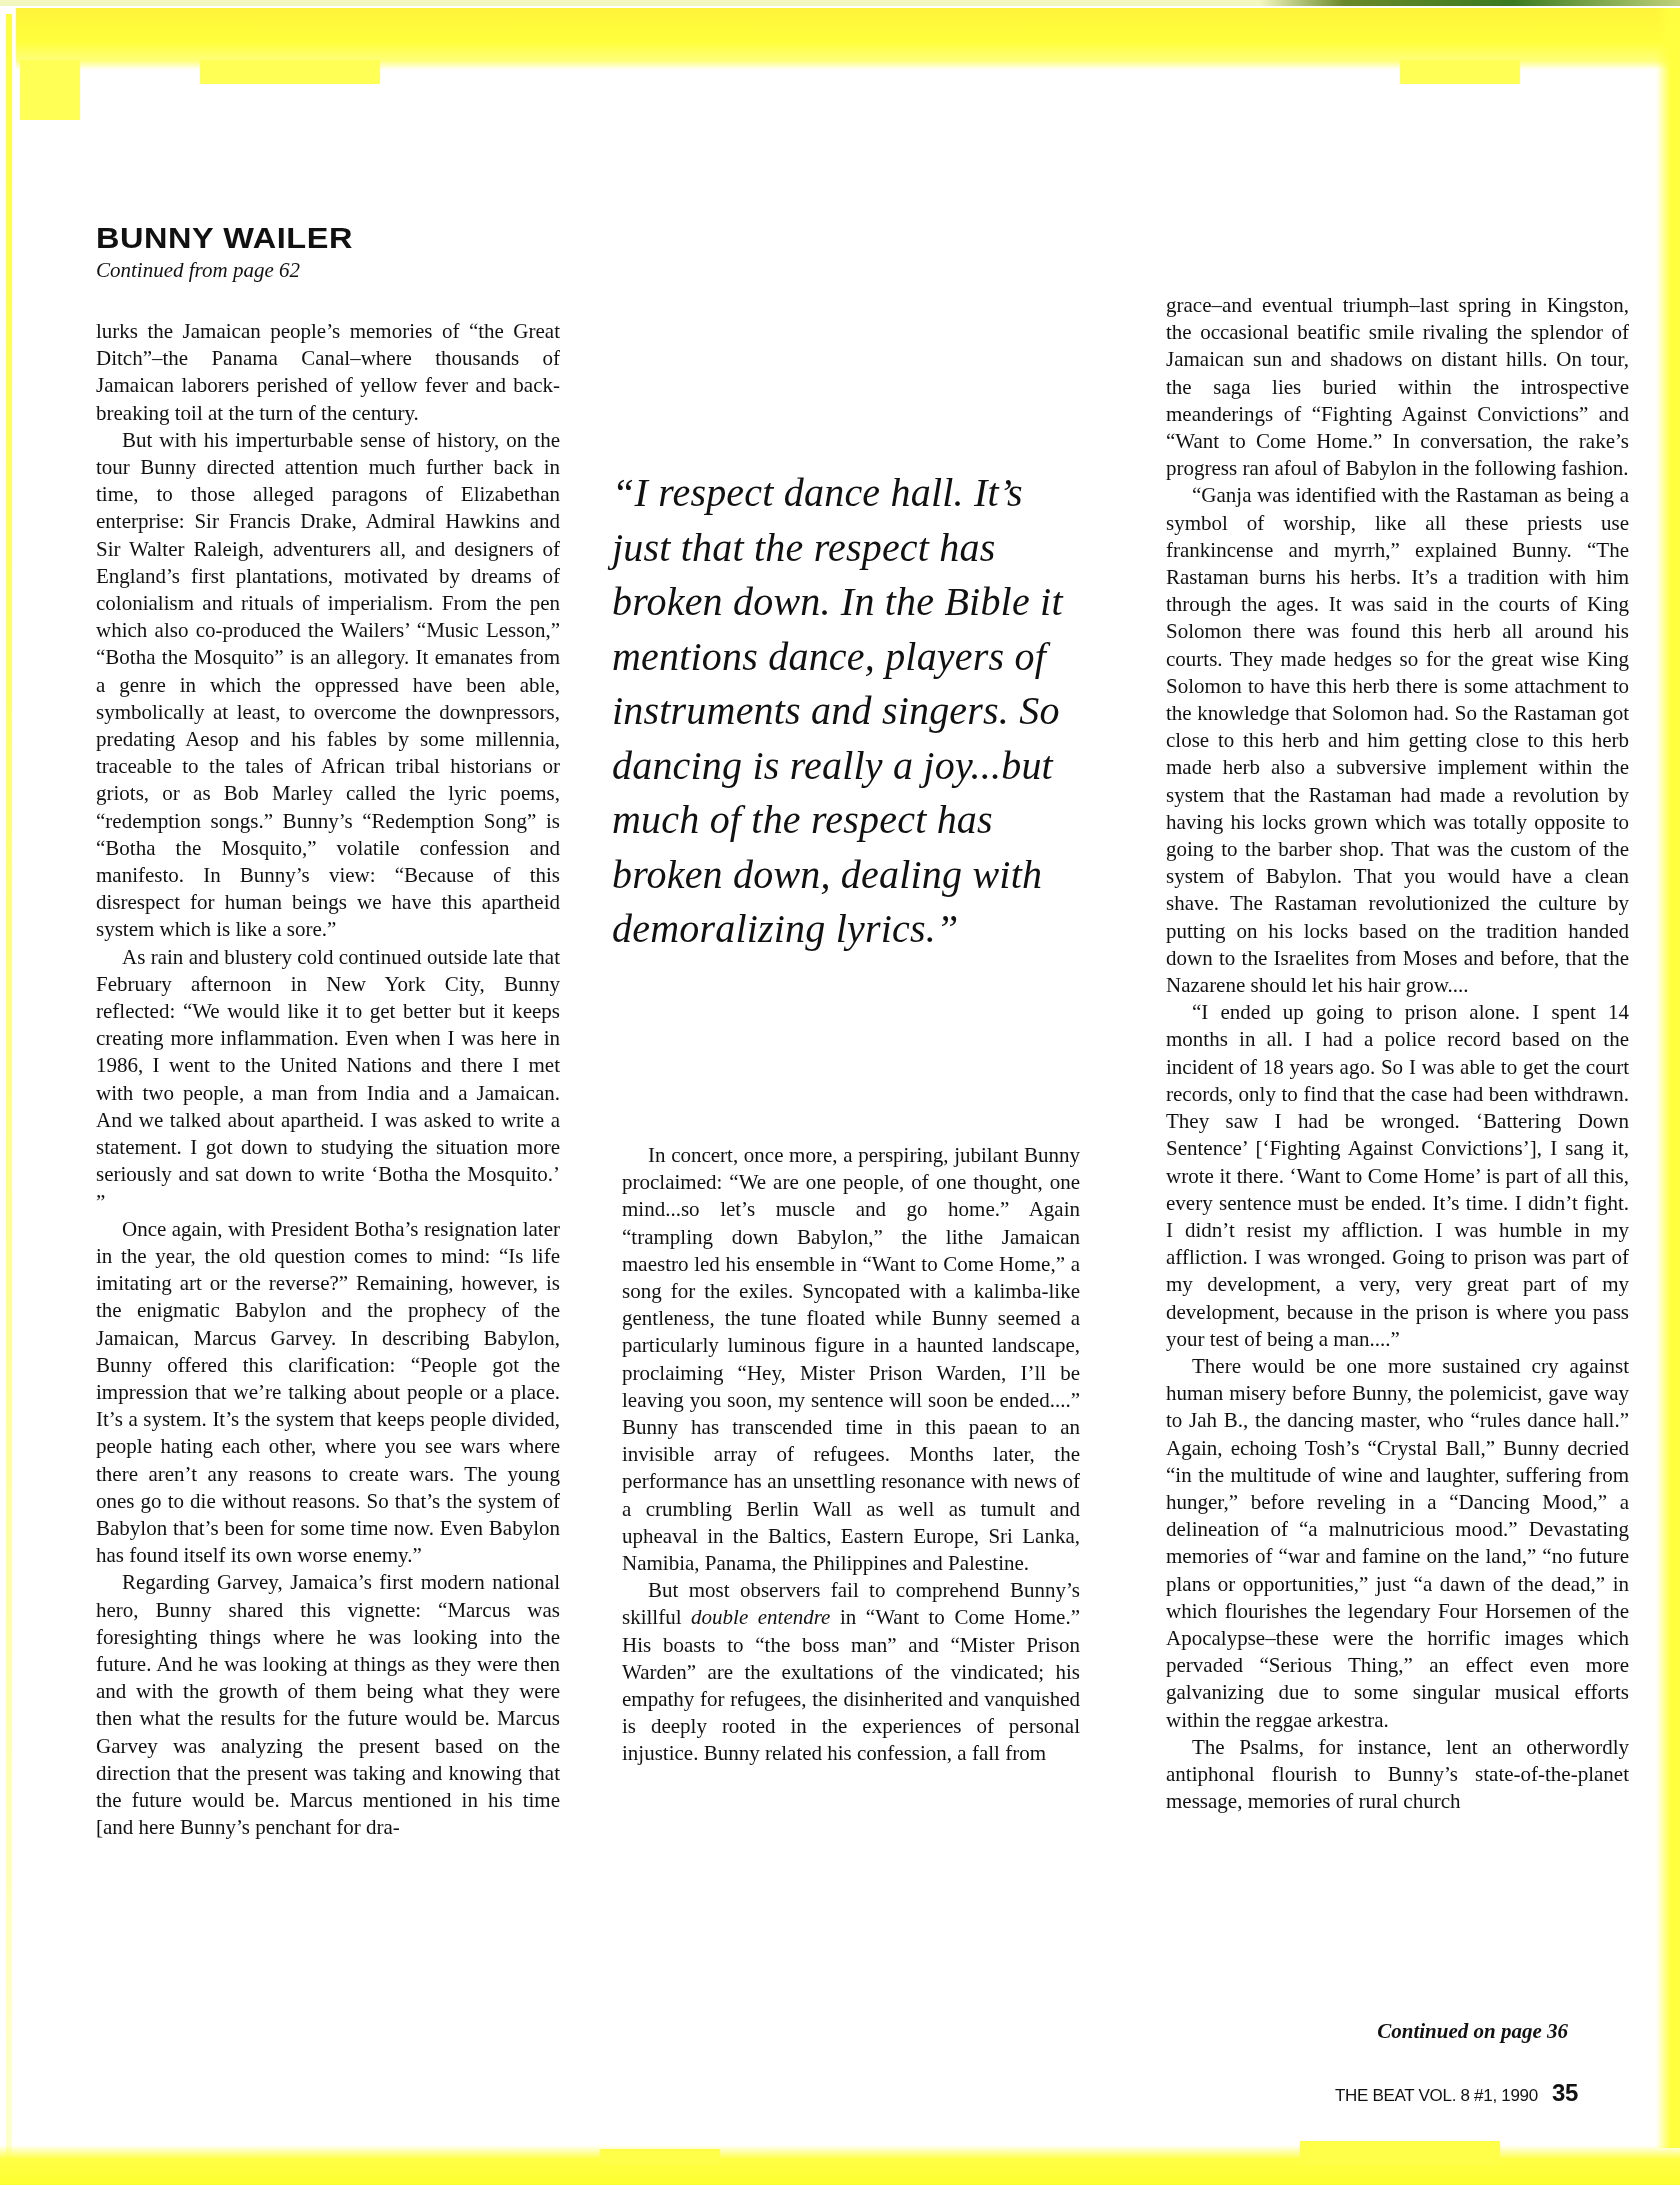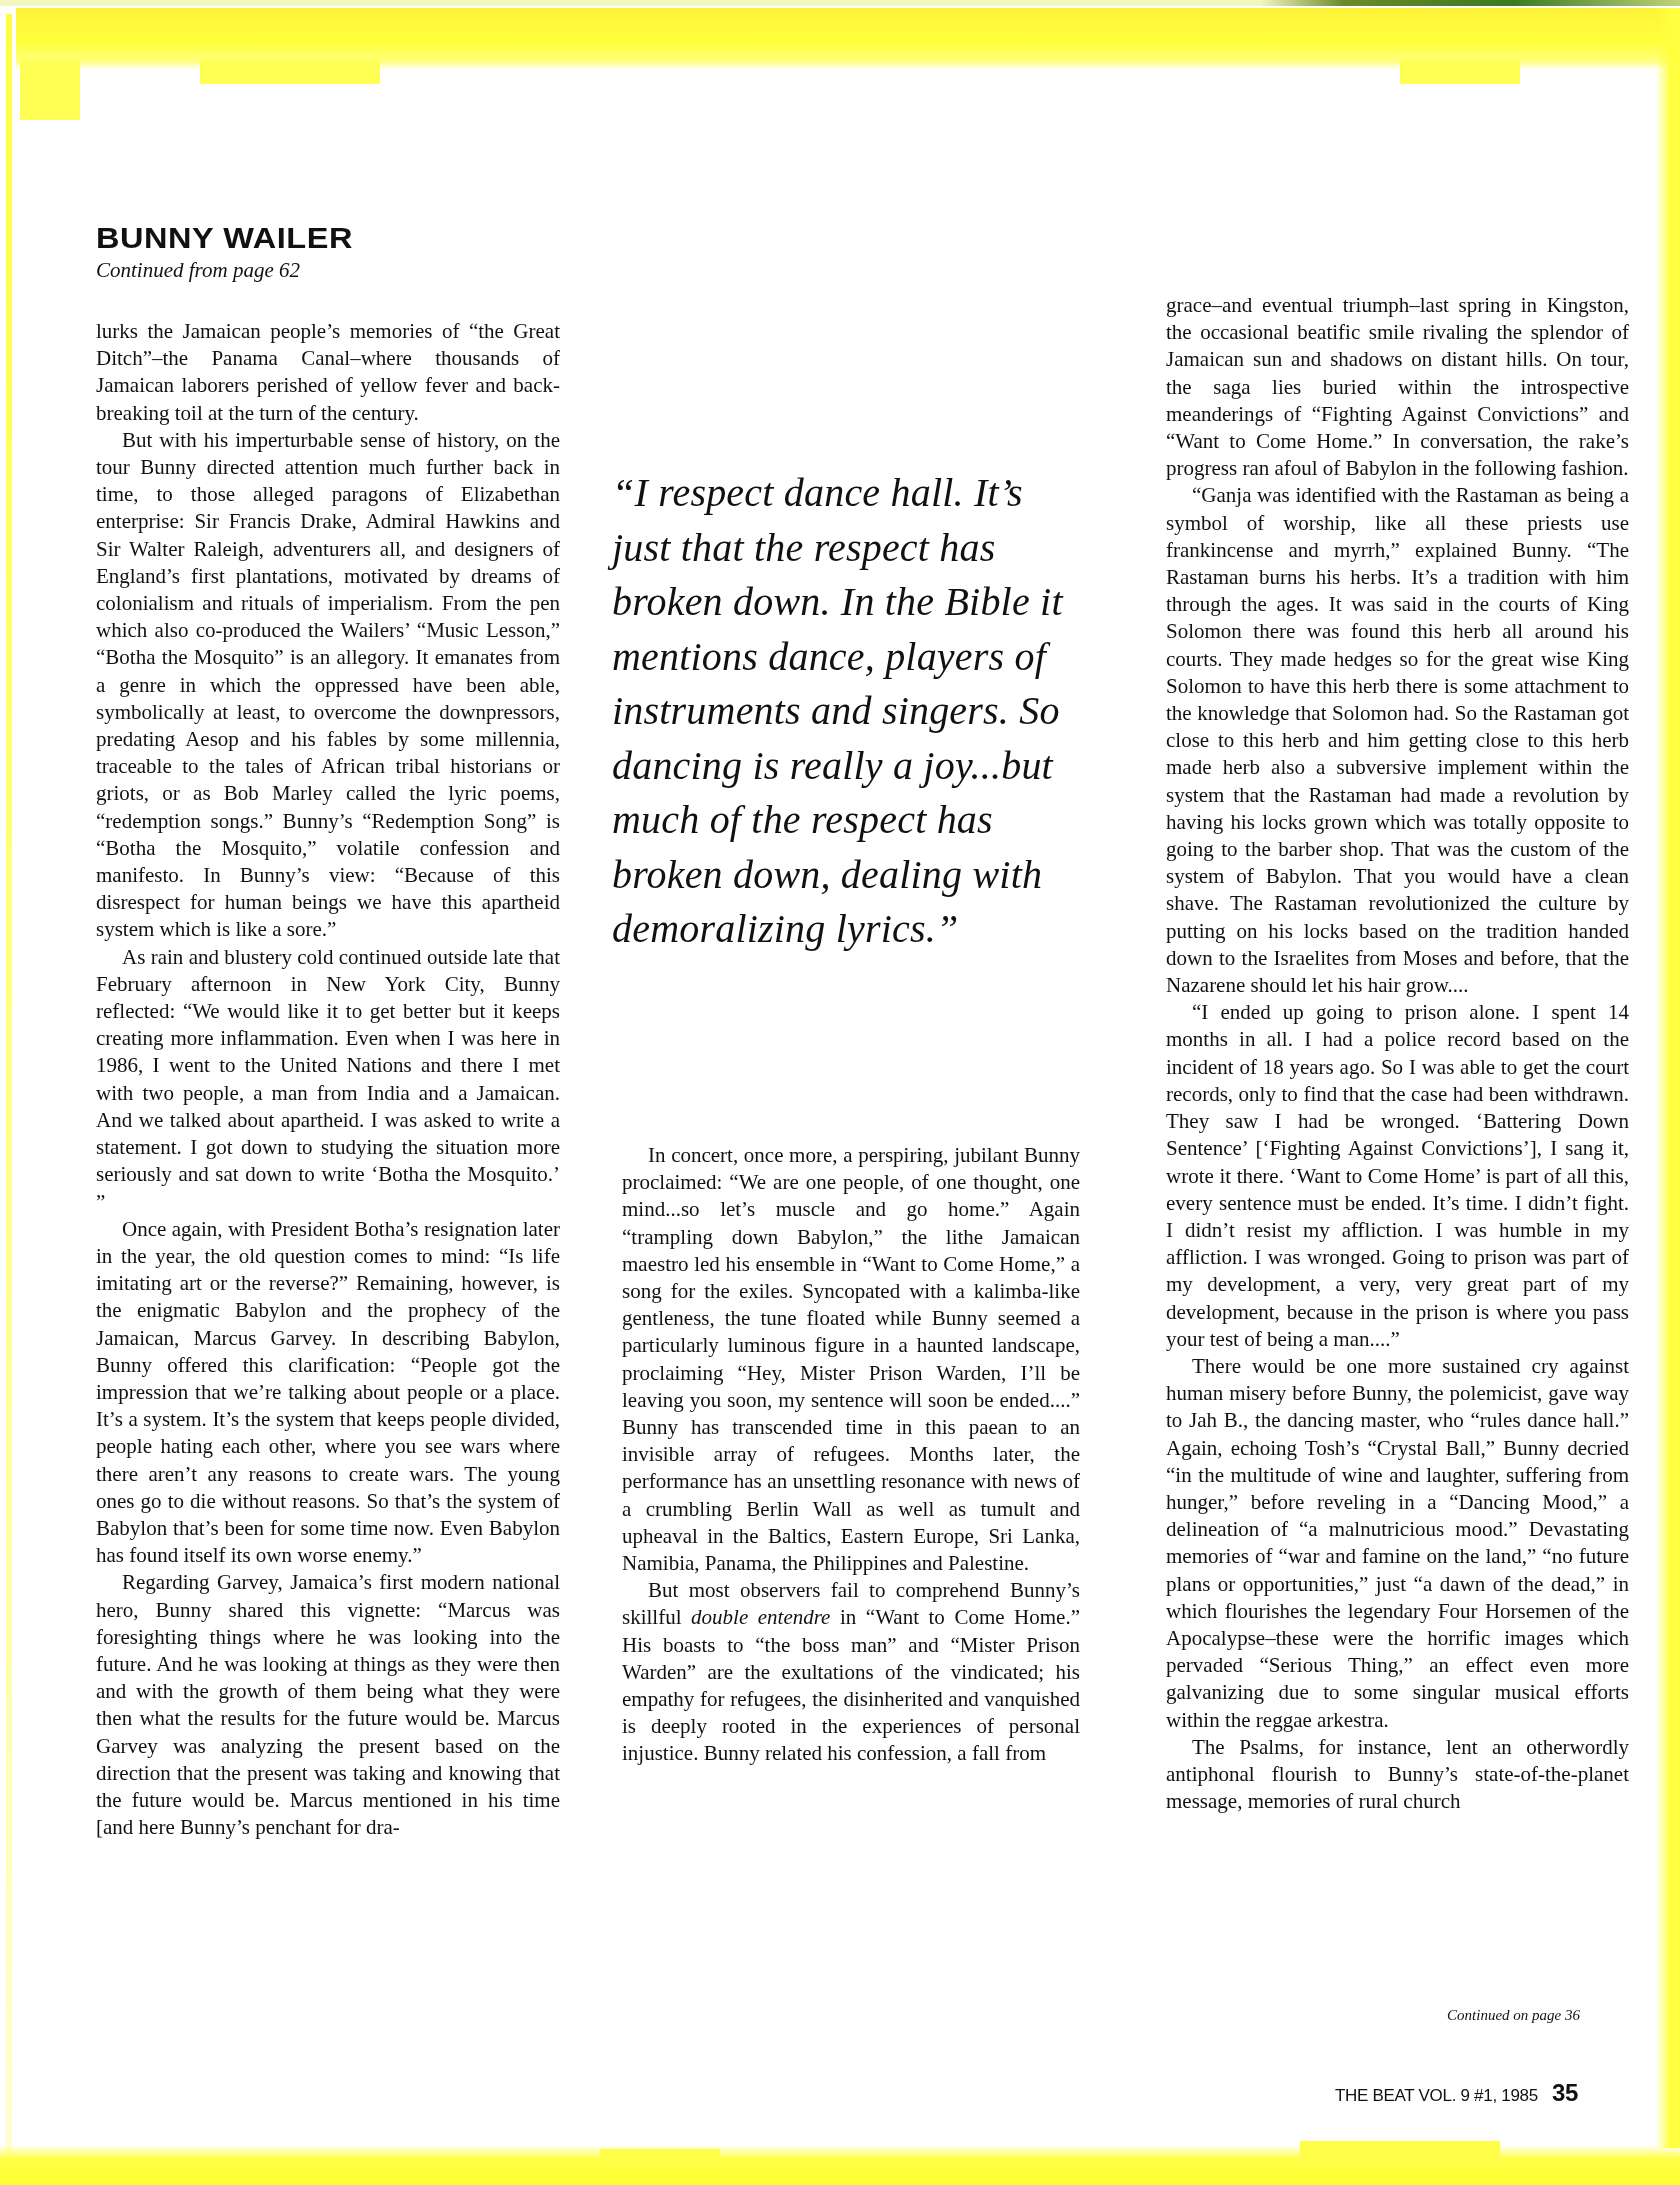--- a/index.html
+++ b/index.html
@@ -91,23 +91,24 @@
       margin: 0;
       font-style: italic;
       font-size: 40px;
       line-height: 54.5px;
       letter-spacing: 0.2px;
     }
 
     .continued-on {
       position: absolute;
       right: 100px; top: 2007px;
-      margin: 0;
+      margin: 12px;
       font-style: italic;
-      font-size: 15px;
+      font-size: 21px;
+      font-weight: bold;
     }
     .folio {
       position: absolute;
       right: 102px; top: 2079px;
       margin: 0;
       font-family: "Liberation Sans", "DejaVu Sans", sans-serif;
       font-size: 17px;
       letter-spacing: -0.3px;
     }
     .folio .page-num {
@@ -152,13 +153,13 @@
 <div class="col col-right">
   <p class="noindent">grace–and eventual triumph–last spring in Kingston, the occasional beatific smile rivaling the splendor of Jamaican sun and shadows on distant hills. On tour, the saga lies buried within the introspective meanderings of “Fighting Against Convictions” and “Want to Come Home.” In conversation, the rake’s progress ran afoul of Babylon in the following fashion.</p>
   <p>“Ganja was identified with the Rastaman as being a symbol of worship, like all these priests use frankincense and myrrh,” explained Bunny. “The Rastaman burns his herbs. It’s a tradition with him through the ages. It was said in the courts of King Solomon there was found this herb all around his courts. They made hedges so for the great wise King Solomon to have this herb there is some attachment to the knowledge that Solomon had. So the Rastaman got close to this herb and him getting close to this herb made herb also a subversive implement within the system that the Rastaman had made a revolution by having his locks grown which was totally opposite to going to the barber shop. That was the custom of the system of Babylon. That you would have a clean shave. The Rastaman revolutionized the culture by putting on his locks based on the tradition handed down to the Israelites from Moses and before, that the Nazarene should let his hair grow....</p>
   <p>“I ended up going to prison alone. I spent 14 months in all. I had a police record based on the incident of 18 years ago. So I was able to get the court records, only to find that the case had been withdrawn. They saw I had be wronged. ‘Battering Down Sentence’ [‘Fighting Against Convictions’], I sang it, wrote it there. ‘Want to Come Home’ is part of all this, every sentence must be ended. It’s time. I didn’t fight. I didn’t resist my affliction. I was humble in my affliction. I was wronged. Going to prison was part of my development, a very, very great part of my development, because in the prison is where you pass your test of being a man....”</p>
   <p>There would be one more sustained cry against human misery before Bunny, the polemicist, gave way to Jah B., the dancing master, who “rules dance hall.” Again, echoing Tosh’s “Crystal Ball,” Bunny decried “in the multitude of wine and laughter, suffering from hunger,” before reveling in a “Dancing Mood,” a delineation of “a malnutricious mood.” Devastating memories of “war and famine on the land,” “no future plans or opportunities,” just “a dawn of the dead,” in which flourishes the legendary Four Horsemen of the Apocalypse–these were the horrific images which pervaded “Serious Thing,” an effect even more galvanizing due to some singular musical efforts within the reggae arkestra.</p>
   <p>The Psalms, for instance, lent an otherwordly antiphonal flourish to Bunny’s state-of-the-planet message, memories of rural church</p>
 </div>
 
 <p class="continued-on">Continued on page 36</p>
 
-<p class="folio"><span>THE BEAT VOL. 9 #1, 1985</span><span class="page-num">35</span></p>
+<p class="folio"><span>THE BEAT VOL. 8 #1, 1990</span><span class="page-num">35</span></p>
 
 </body></html>

